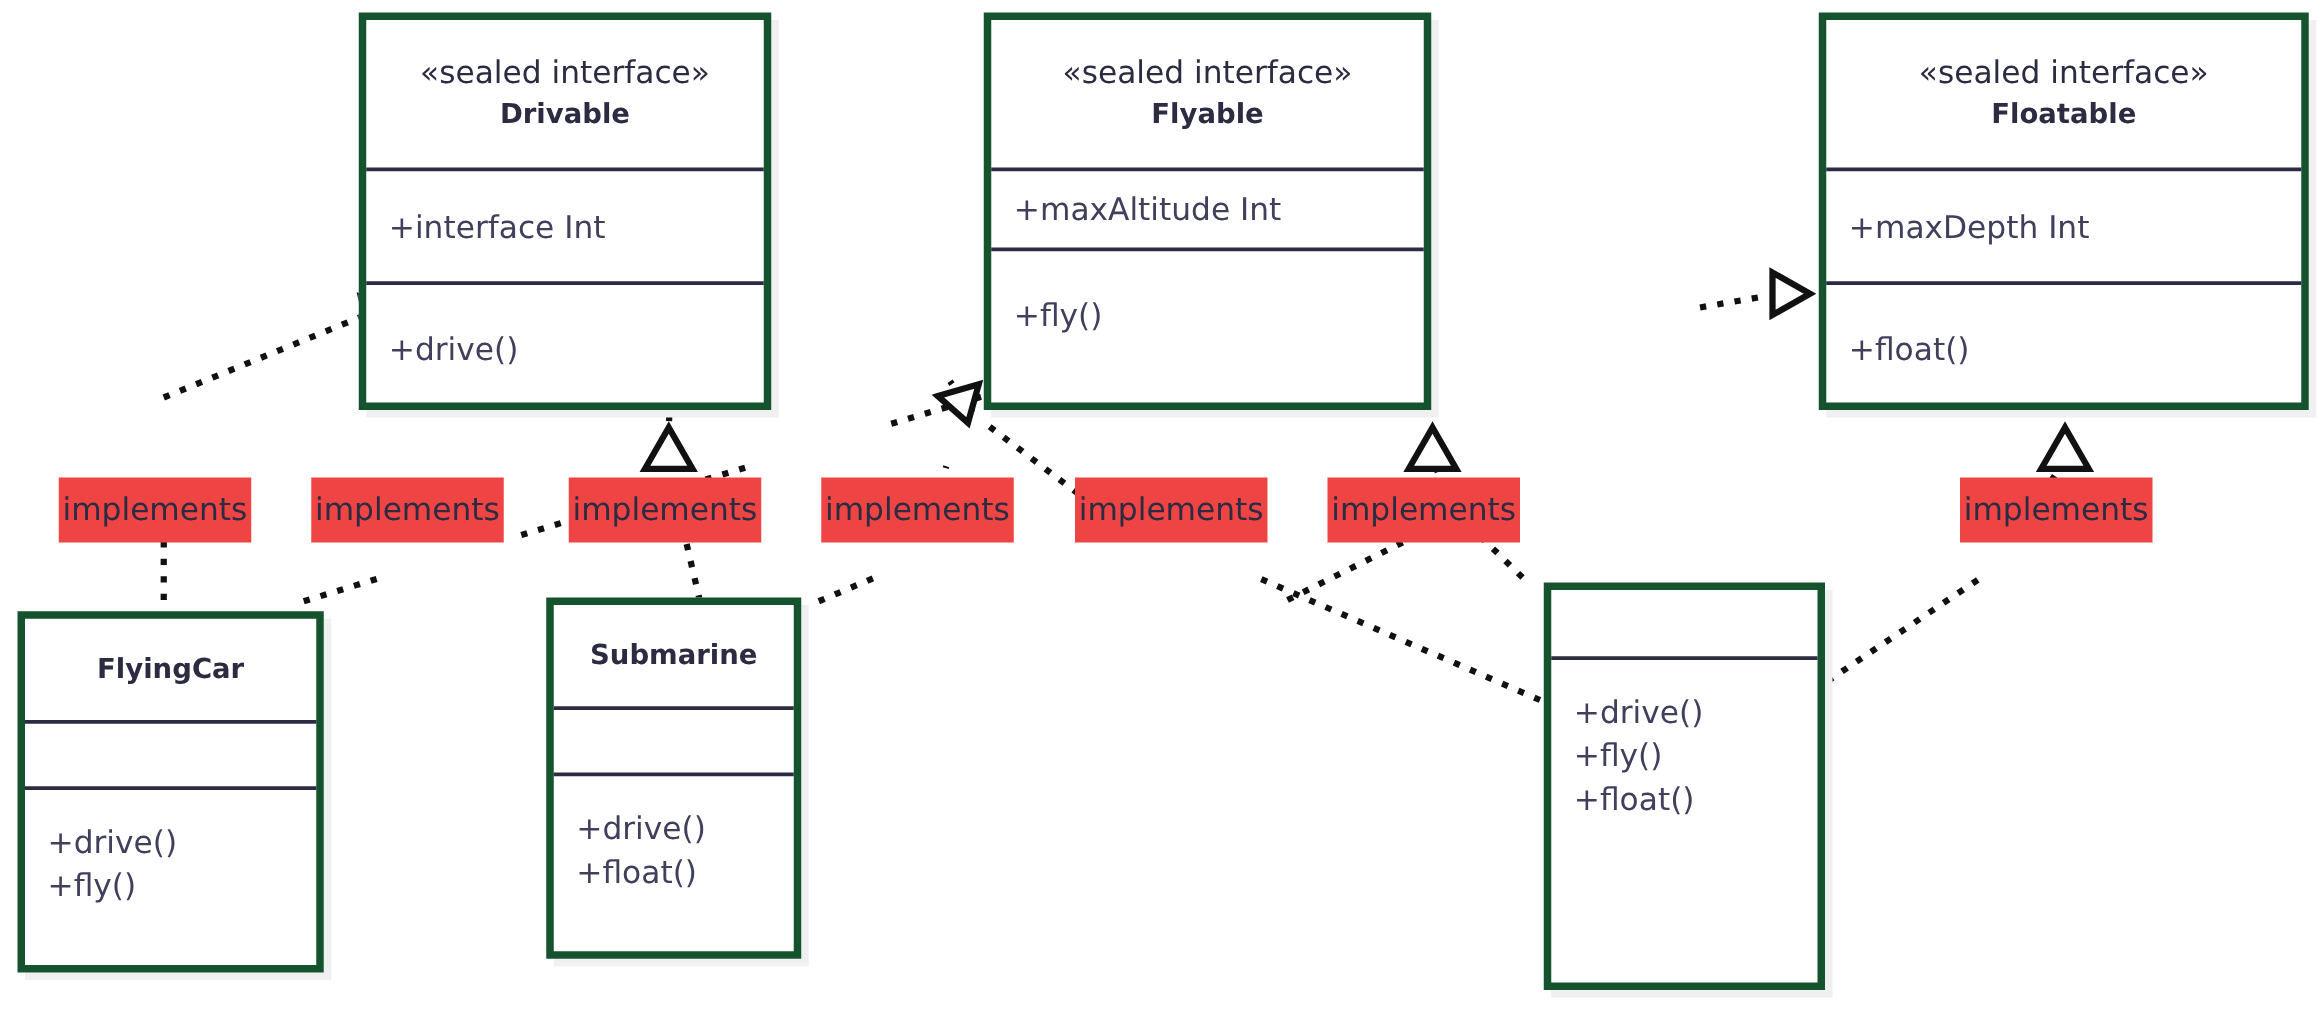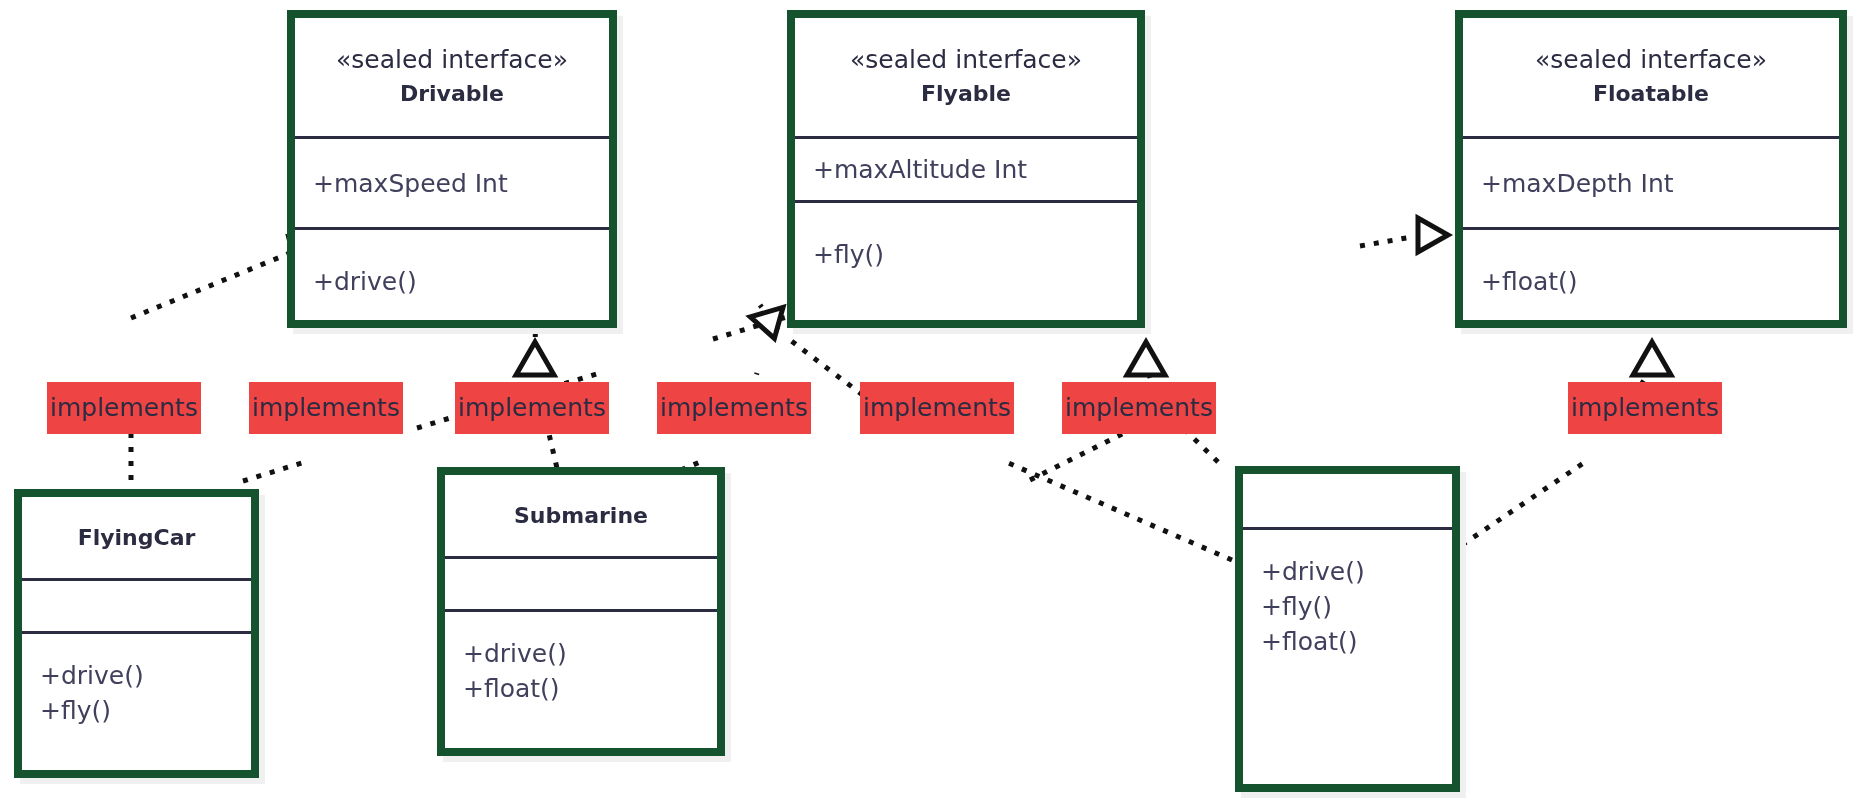--- a/index.html
+++ b/index.html
@@ -9,21 +9,21 @@
     background:#ffffff;
     font-family:"DejaVu Sans", sans-serif;
     overflow:hidden;
   }
   #canvas{position:relative;width:1859px;height:810px;background:#ffffff;}
 
   
   .uml-box{
     position:absolute;
     background:#ffffff;
-    border:8px solid #14532d;
+    border:6px solid #14532d;
     box-sizing:border-box;
     box-shadow:6px 6px 0 0 #f0f0f0;
     z-index:5;
   }
   .compartment{
     box-sizing:border-box;
     display:flex;
     flex-direction:column;
     justify-content:center;
   }
@@ -134,21 +134,21 @@
       <path d="M 1030 480 L 1150 420" fill="none" stroke="#111111" stroke-width="5" stroke-dasharray="5 9"></path>
     </g>
   </svg>
 
   <div class="uml-box" style="left:287px;top:10px;width:330px;height:318px;">
     <div class="compartment c-header" style="height:118px;">
       <div class="stereotype">«sealed interface»</div>
       <div class="class-name">Drivable</div>
     </div>
     <div class="compartment c-body" style="height:91px;">
-      <div class="member">+maxSpeed Int</div>
+      <div class="member">+interface Int</div>
     </div>
     <div class="compartment c-body" style="height:106px;">
       <div class="member">+drive()</div>
     </div>
   </div>
 
   <div class="uml-box" style="left:787px;top:10px;width:358px;height:318px;">
     <div class="compartment c-header" style="height:118px;">
       <div class="stereotype">«sealed interface»</div>
       <div class="class-name">Flyable</div>
@@ -178,21 +178,21 @@
     <div class="compartment c-header" style="height:81px;">
       <div class="class-name">FlyingCar</div>
     </div>
     <div class="compartment c-body" style="height:53px;"></div>
     <div class="compartment c-body" style="height:155px;justify-content:flex-start;padding-top:24px;">
       <div class="member">+drive()</div>
       <div class="member">+fly()</div>
     </div>
   </div>
 
-  <div class="uml-box" style="left:437px;top:467px;width:288px;height:289px;">
+  <div class="uml-box" style="left:437px;top:478px;width:204px;height:289px;">
     <div class="compartment c-header" style="height:81px;">
       <div class="class-name">Submarine</div>
     </div>
     <div class="compartment c-body" style="height:53px;"></div>
     <div class="compartment c-body" style="height:155px;justify-content:flex-start;padding-top:24px;">
       <div class="member">+drive()</div>
       <div class="member">+float()</div>
     </div>
   </div>
 

